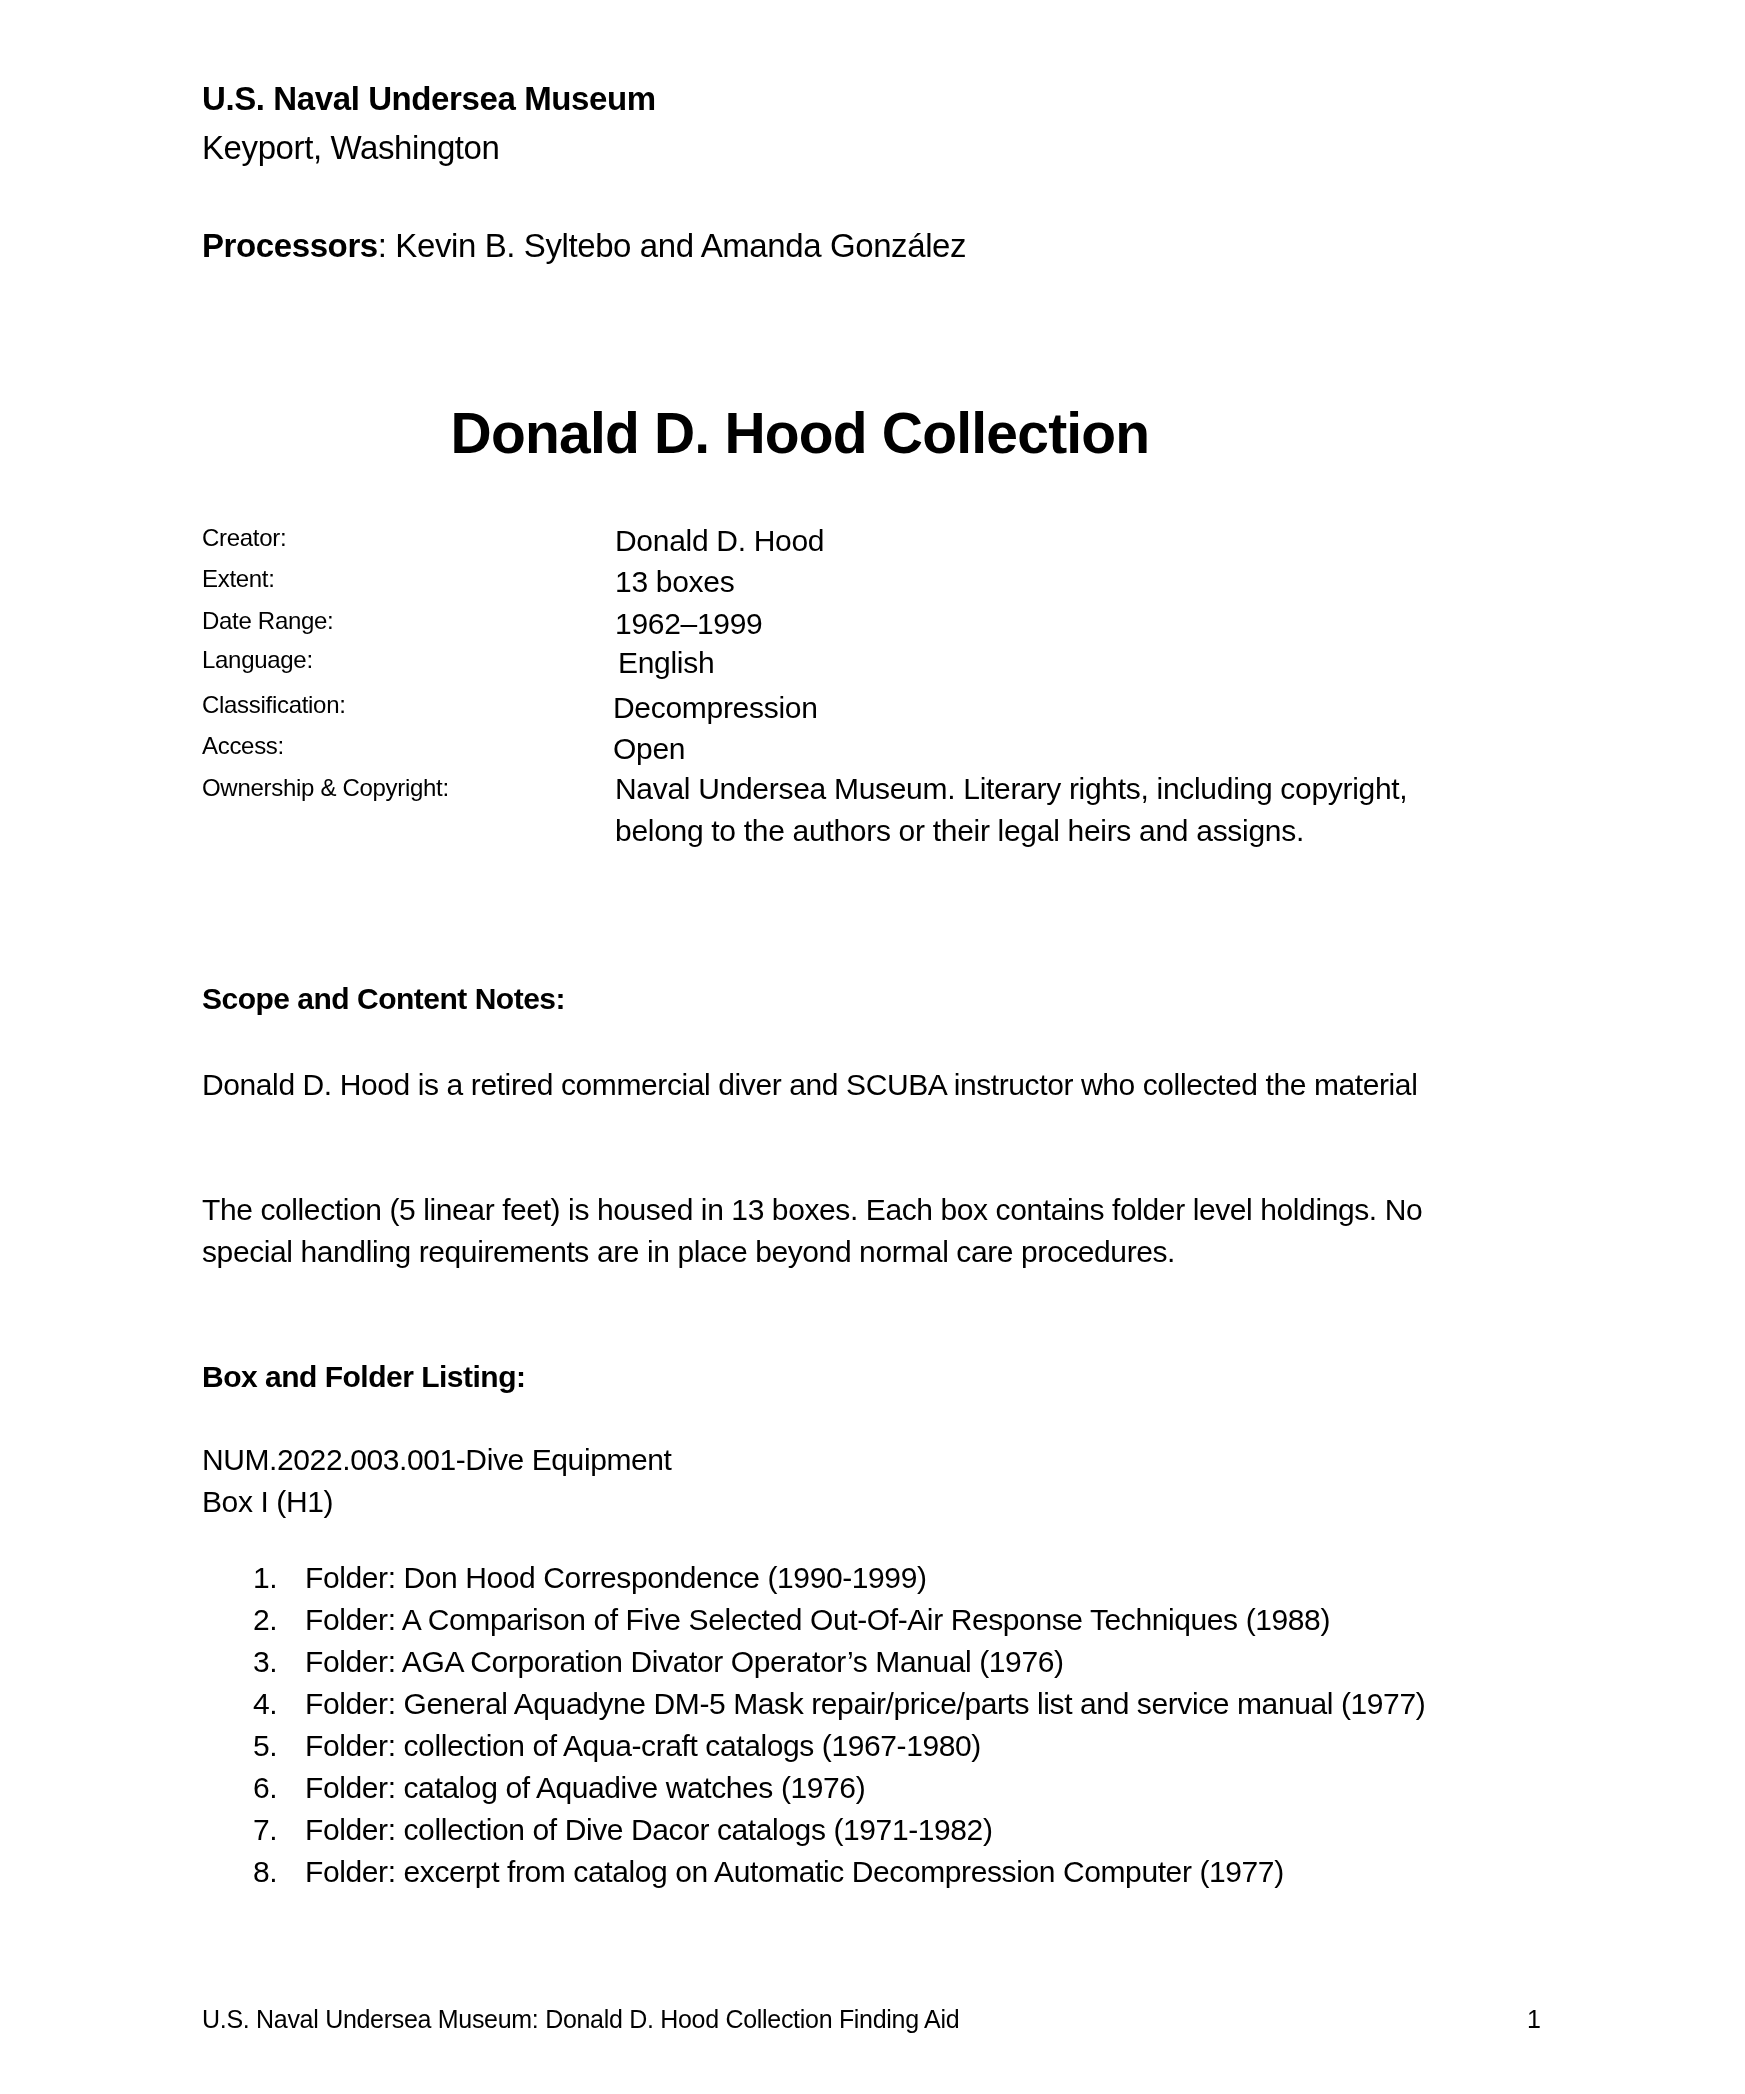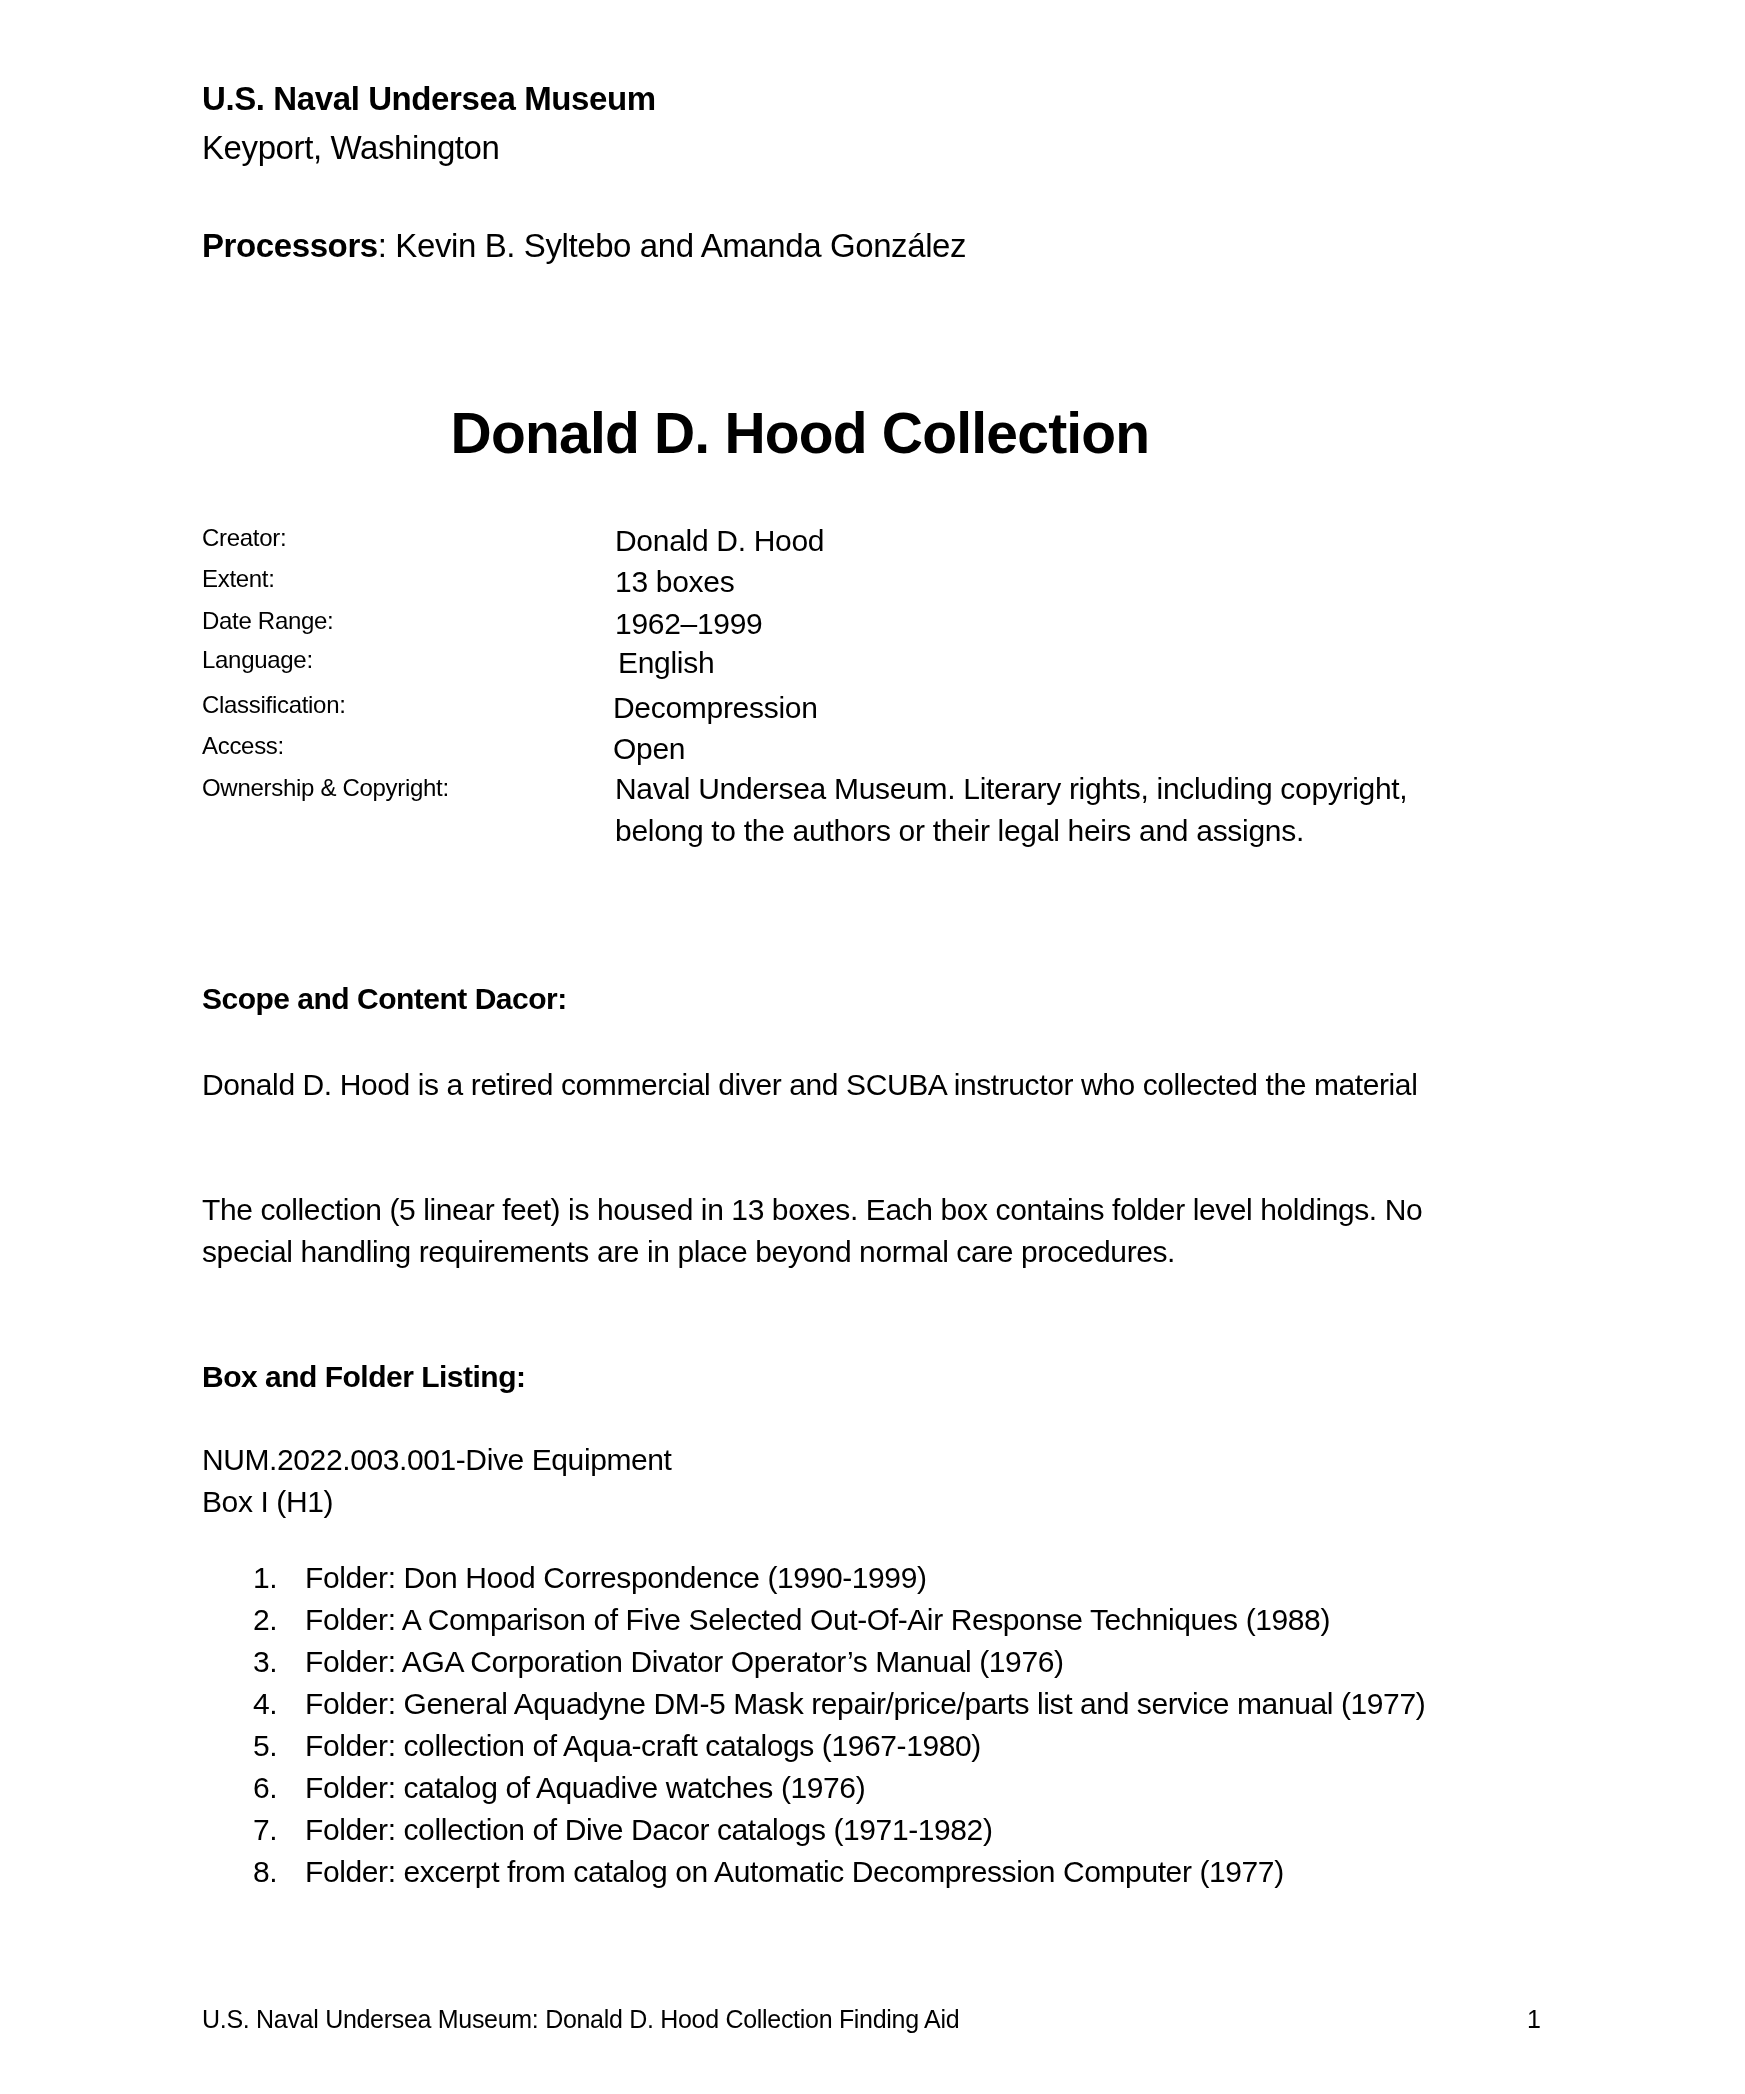--- a/index.html
+++ b/index.html
@@ -68,21 +68,21 @@
     </div>
     <div class="meta-row" style="top:774px; height:131px;">
       <span class="meta-label">Ownership &amp; Copyright:</span>
       <div class="meta-multi" style="top:-5.7px;">
         <div>Naval Undersea Museum. Literary rights, including copyright,</div>
         <div>belong to the authors or their legal heirs and assigns.</div>
       </div>
     </div>
   </div>
 
-  <div class="t section" style="top:984px;">Scope and Content Dacor:</div>
+  <div class="t section" style="top:984px;">Scope and Content Notes:</div>
 
   <div class="para" style="top:1064px;">
     <div>Donald D. Hood is a retired commercial diver and SCUBA instructor who collected the material</div>
   </div>
 
   <div class="para" style="top:1189px;">
     <div>The collection (5 linear feet) is housed in 13 boxes. Each box contains folder level holdings. No</div>
     <div>special handling requirements are in place beyond normal care procedures.</div>
   </div>
 

